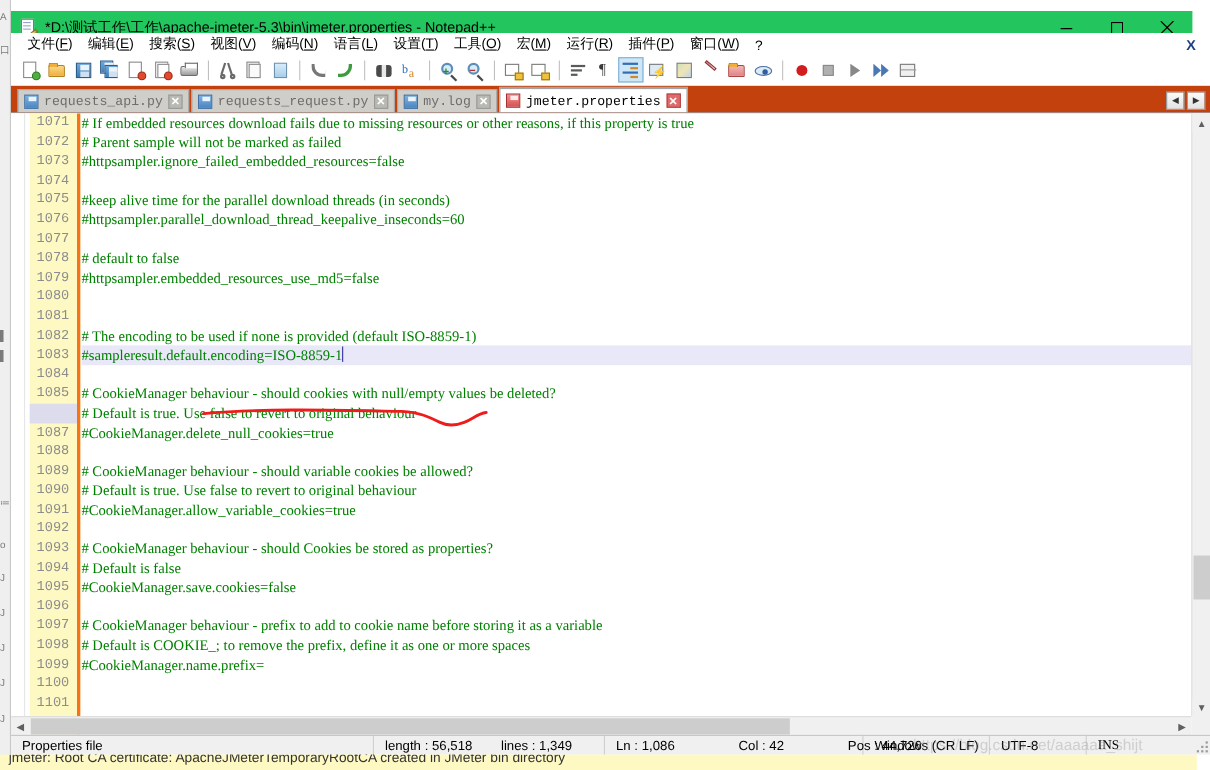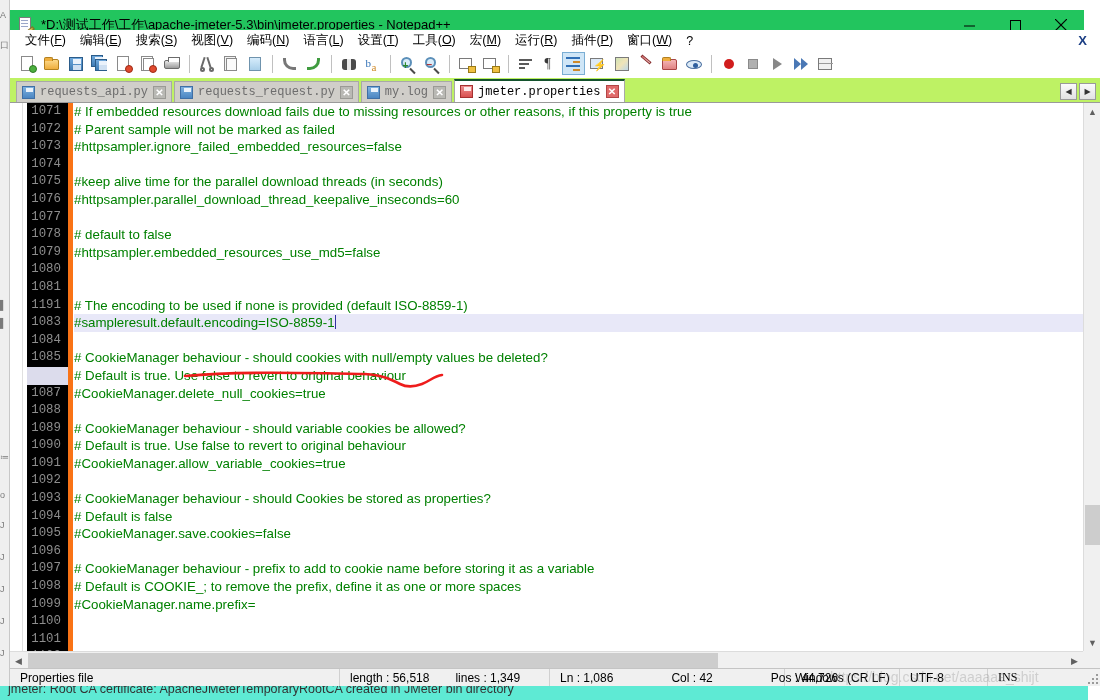--- a/index.html
+++ b/index.html
@@ -238,37 +238,37 @@
   .ic .cut2 {
     position:absolute; left:10px; top:2px; width:2px; height:11px;
     background:#6a6a6a; transform: rotate(-18deg);
   }
   .ic .cutb { position:absolute; bottom:1px; width:5px;height:5px;border-radius:50%;
     border:2px solid #6a6a6a; }
 
   
   .tabbar {
     position: absolute; left: 10px; top: 78px; right: 0; height: 25px;
-    background: #bef264;
+    background: #c2410c;
     border-bottom: 1px solid #9a9a9a;
     display: flex; align-items: flex-end;
     padding-left: 6px;
   }
   .tab {
     height: 21px; display: flex; align-items: center;
     padding: 0 5px 0 5px; margin-right: 2px;
     background: #d0cec9;
     border: 1px solid #a8a8a8; border-bottom: none;
     font-family: "Liberation Mono", monospace;
     font-size: 12px; color: #6d6d6d;
     cursor: default; white-space: nowrap;
   }
   .tab.active {
     background: #ffffff; color: #000;
-    border-top: 2px solid #14532d;
+    border-top: 2px solid #a3a3a3;
     height: 23px;
   }
   .tab .tico {
     width: 13px; height: 13px; margin-right: 5px; flex: none;
     border: 1px solid #3f6fa5; background: linear-gradient(180deg,#7fb2e0,#4b86c2);
     position: relative;
   }
   .tab .tico:before{
     content:""; position:absolute; left:3px; top:1px; width:7px;height:4px;background:#eaf2fb;
   }
@@ -306,31 +306,31 @@
     position: absolute; left: 0; top: 0; bottom: 0; width: 13px;
     background: #ffffff;
     border-right: 1px solid #e0e0e0;
   }
   .fold-col {
     position: absolute; left: 13px; top: 0; bottom: 0; width: 4px;
     background: #ffffff;
   }
   .gutter {
     position: absolute; left: 17px; top: 0; bottom: 0; width: 46px;
-    background: #000000;
-    border-right: 5px solid #f97316;
+    background: #fef9c3;
+    border-right: 3px solid #f97316;
   }
   .codearea {
     position: absolute; left: 64px; top: 0; right: 17px; bottom: 17px;
     overflow: hidden;
   }
   .row {
     position: relative; height: 17.6px; line-height: 17.6px;
     white-space: pre;
-    font-family: Liberation Sans, sans-serif;
+    font-family: Liberation Serif, serif;
     font-size: 13.3px;
     color: #008000;
   }
   .row.hl { background: #e8e8f8; }
   .gnum {
     height: 17.6px; line-height: 17.6px;
     text-align: right; padding-right: 7px;
     font-family: "Liberation Mono", monospace;
     font-size: 12.4px; color: #8d8d8d;
   }
@@ -414,21 +414,21 @@
     position: absolute; left: 830px; bottom: 14px; height: 18px;
     font-size: 14px; color: rgba(120,120,120,0.28);
     font-family: "Liberation Sans", sans-serif;
     white-space: nowrap; pointer-events: none;
     display:flex; align-items:center;
   }
 
   
   .console-strip {
     position: absolute; left: 0; right: 12px; bottom: 0; height: 14px;
-    background: #5eead4; overflow: hidden;
+    background: #fef9c3; overflow: hidden;
   }
   .console-strip .ctext {
     position: absolute; left: 8px; top: -4px;
     font-size: 12.5px; color: #333;
     font-family: "Liberation Sans", sans-serif;
     white-space: nowrap;
   }
 </style>
 </head>
 <body>
@@ -724,21 +724,21 @@
         <div class="gnum">1072</div>
         <div class="gnum">1073</div>
         <div class="gnum">1074</div>
         <div class="gnum">1075</div>
         <div class="gnum">1076</div>
         <div class="gnum">1077</div>
         <div class="gnum">1078</div>
         <div class="gnum">1079</div>
         <div class="gnum">1080</div>
         <div class="gnum">1081</div>
-        <div class="gnum">1191</div>
+        <div class="gnum">1082</div>
         <div class="gnum">1083</div>
         <div class="gnum">1084</div>
         <div class="gnum">1085</div>
         <div class="gnum">1086</div>
         <div class="gnum">1087</div>
         <div class="gnum">1088</div>
         <div class="gnum">1089</div>
         <div class="gnum">1090</div>
         <div class="gnum">1091</div>
         <div class="gnum">1092</div>

